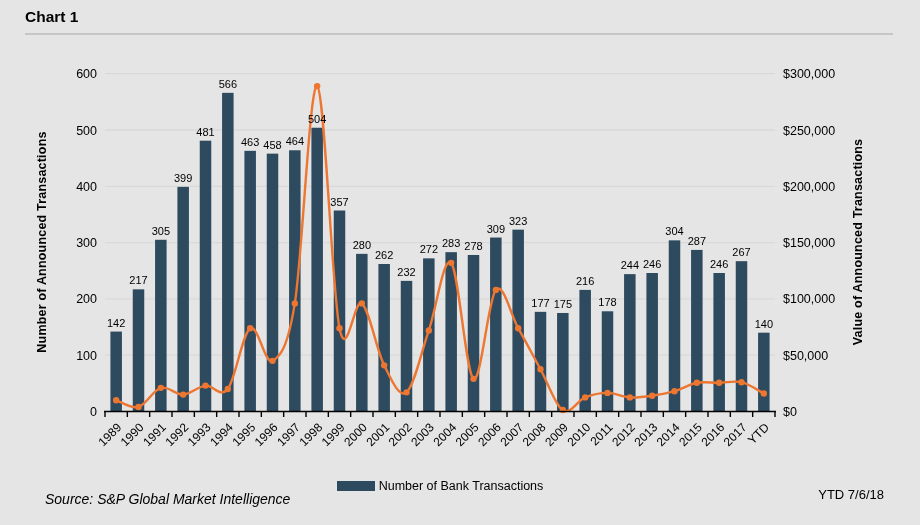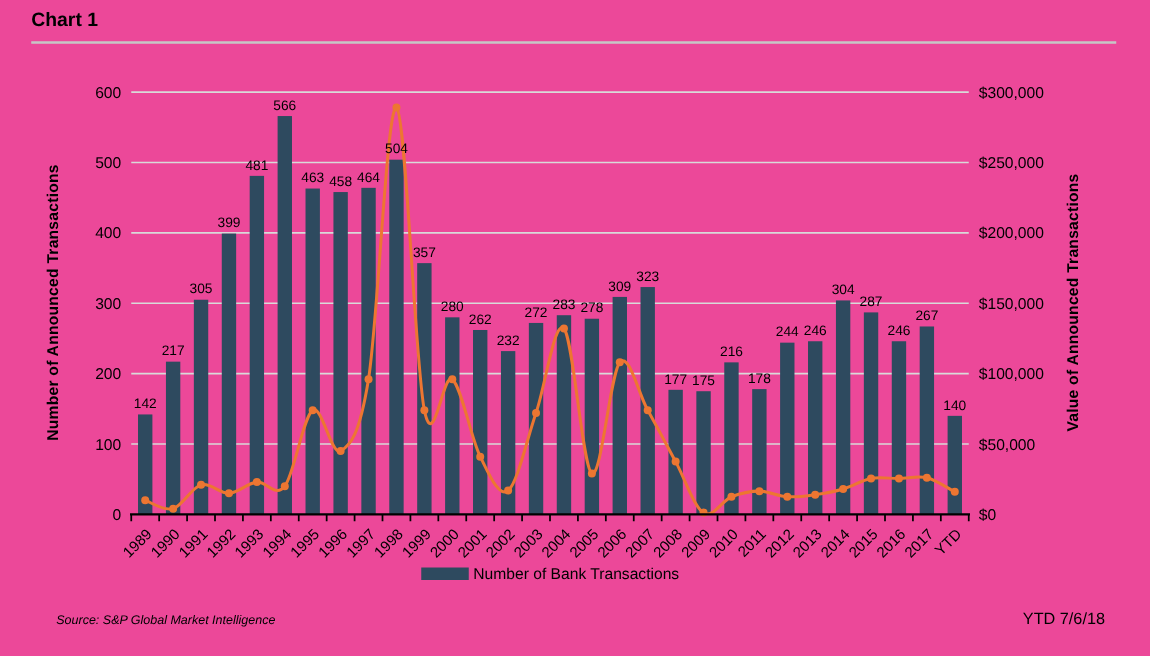--- a/index.html
+++ b/index.html
@@ -1,36 +1,36 @@
 <!DOCTYPE html>
 <html><head>
 <meta charset="utf-8">
 <style>
   html,body{margin:0;padding:0;background:#ffffff;}
   #screen{
-    position:relative;width:920px;height:525px;background:#ec4899;overflow:hidden;
+    position:relative;width:920px;height:525px;background:#e5e5e5;overflow:hidden;
     font-family:"Liberation Sans",sans-serif;color:#000;
   }
   .chart-title{position:absolute;left:25px;top:8px;font-size:15.5px;font-weight:bold;}
   .title-rule{position:absolute;left:25px;top:33px;width:868px;height:2px;background:#c6c6c6;}
   .y-title{position:absolute;white-space:nowrap;font-size:12.5px;font-weight:bold;letter-spacing:.2px;}
   .y-title-left{left:42px;top:242px;transform:translate(-50%,-50%) rotate(-90deg);}
   .y-title-right{left:858px;top:242px;transform:translate(-50%,-50%) rotate(-90deg);}
   svg{position:absolute;left:0;top:0;}
   svg text{font-family:"Liberation Sans",sans-serif;fill:#000;}
   svg .tick{font-size:12.5px;}
   svg .dlabel{font-size:11px;}
   svg .xlabel{font-size:12px;}
-  .legend{position:absolute;left:105px;top:452px;width:670px;display:flex;justify-content:center;gap:78px;align-items:flex-end;}
+  .legend{position:absolute;left:105px;top:479px;width:670px;display:flex;justify-content:center;gap:78px;align-items:flex-end;}
   .legend-item{display:flex;align-items:center;gap:4px;font-size:12.5px;}
   .swatch-bar{display:inline-block;width:38px;height:10px;}
   .swatch-line{position:relative;display:inline-block;width:40px;height:10px;}
   .swatch-line .seg{position:absolute;left:0;top:4px;width:40px;height:2.5px;}
   .swatch-line .dot{position:absolute;left:16px;top:1px;width:8px;height:8px;border-radius:50%;}
-  .source-note{position:absolute;left:45px;top:491px;font-size:10px;font-style:italic;}
+  .source-note{position:absolute;left:45px;top:491px;font-size:14px;font-style:italic;}
   .ytd-note{position:absolute;right:36px;top:487px;font-size:13px;}
 </style>
 </head>
 <body>
 
 <div id="screen">
 
   <div class="chart-title">Chart 1</div>
   <div class="title-rule"></div>
 

